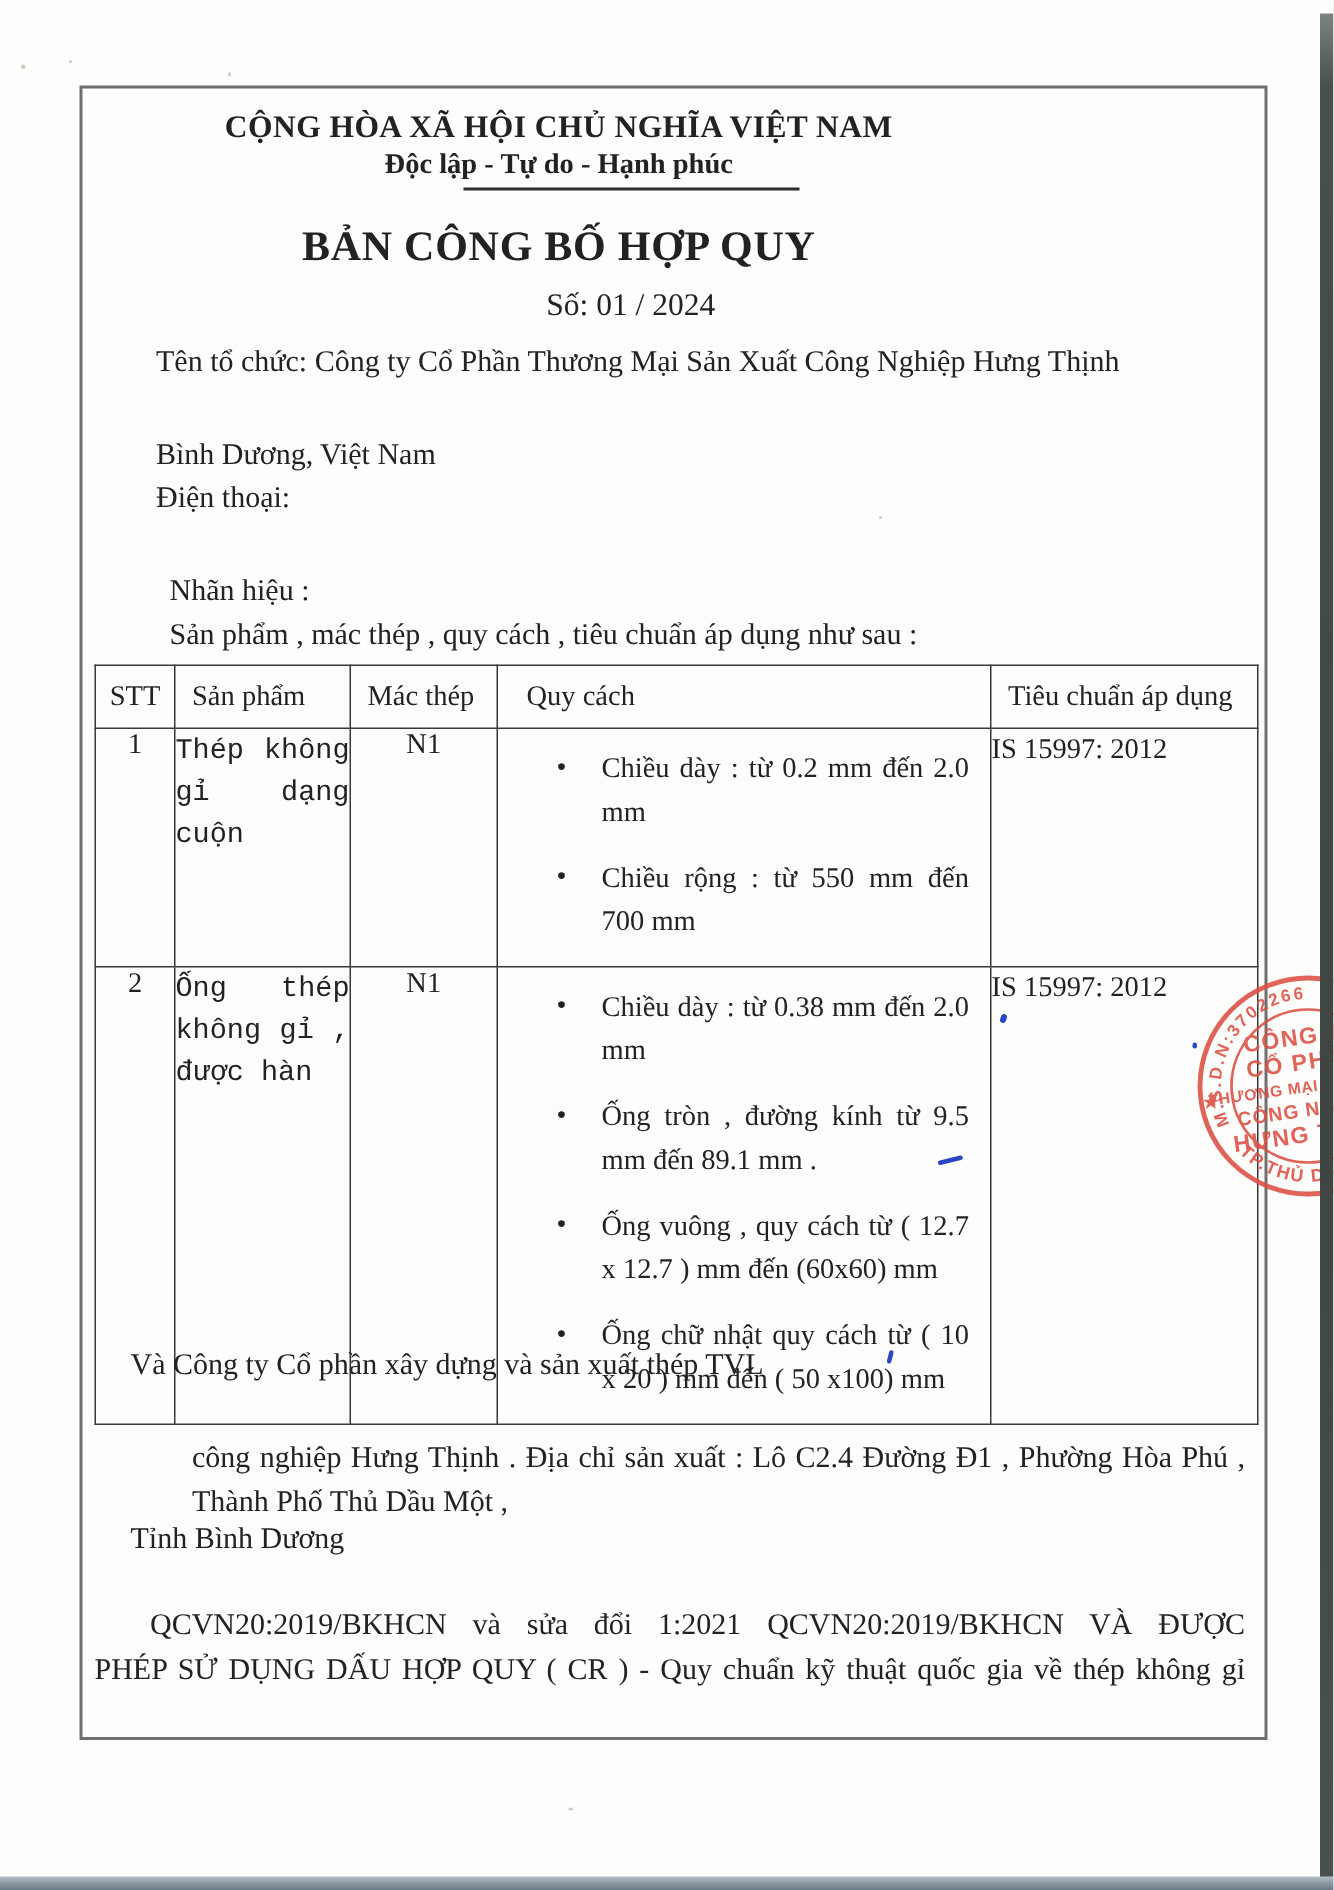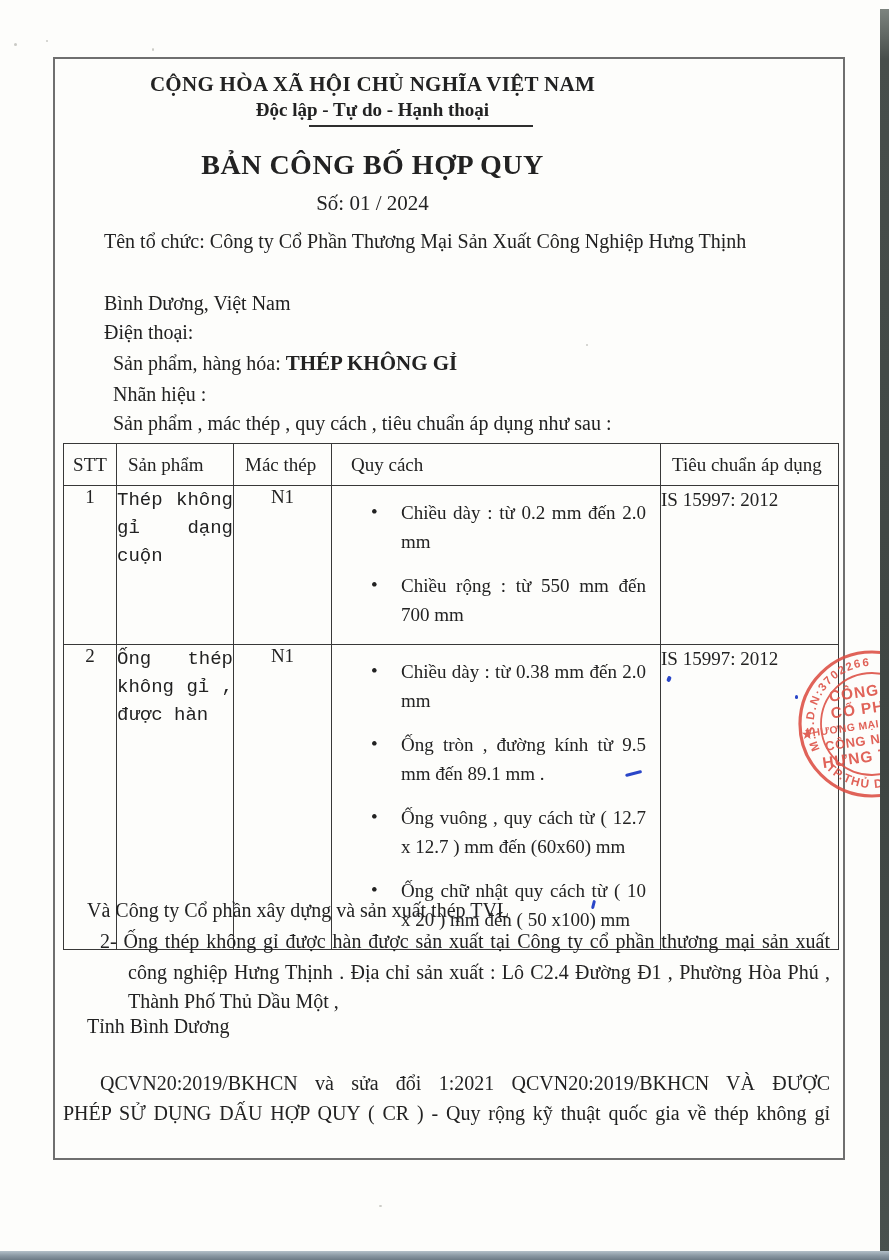--- a/index.html
+++ b/index.html
@@ -16,21 +16,21 @@
   .frame{
     left:53px;top:57px;width:792px;height:1103px;
     border:2px solid #6f6f6f;
     box-sizing:border-box;
   }
   .center{width:745px;left:0;text-align:center;}
   .motto1{top:72px;font-weight:bold;font-size:21px;letter-spacing:.3px;}
   .motto2{top:99px;font-weight:bold;font-size:19px;}
   .motto-underline{left:309px;top:125px;width:224px;height:2px;background:#2e2e2e;}
   .doc-title{top:149px;font-weight:bold;font-size:28px;letter-spacing:.5px;}
-  .doc-number{top:191px;font-size:21px;}
+  .doc-number{top:191px;font-size:21px;padding-left:48px;}
   .bodyline{font-size:20px;line-height:27px;white-space:nowrap;}
   .org{left:104px;top:228px;}
   .addr1{left:104px;top:259px;}
   .addr2{left:104px;top:290px;}
   .phone{left:104px;top:319px;}
   .product{left:113px;top:350px;}
   .product b{font-size:21px;}
   .brand{left:113px;top:381px;}
   .intro{left:113px;top:410px;}
 
@@ -92,29 +92,28 @@
   .sp5{left:379px;top:1205px;width:3px;height:2px;}
 </style>
 </head>
 <body>
 
 <div class="page">
 
   <div class="abs frame"></div>
 
   <div class="abs center motto1">CỘNG HÒA XÃ HỘI CHỦ NGHĨA VIỆT NAM</div>
-  <div class="abs center motto2">Độc lập - Tự do - Hạnh thoại</div>
+  <div class="abs center motto2">Độc lập - Tự do - Hạnh phúc</div>
   <div class="abs motto-underline"></div>
   <div class="abs center doc-title">BẢN CÔNG BỐ HỢP QUY</div>
   <div class="abs center doc-number">Số: 01 / 2024</div>
 
   <div class="abs bodyline org">Tên tổ chức: Công ty Cổ Phần Thương Mại Sản Xuất Công Nghiệp Hưng Thịnh</div>
   <div class="abs bodyline addr2">Bình Dương, Việt Nam</div>
   <div class="abs bodyline phone">Điện thoại:</div>
-  <div class="abs bodyline product"><span>Sản phẩm, hàng hóa: </span><b>THÉP KHÔNG GỈ</b></div>
   <div class="abs bodyline brand">Nhãn hiệu :</div>
   <div class="abs bodyline intro">Sản phẩm , mác thép , quy cách , tiêu chuẩn áp dụng như sau :</div>
 
   <table class="spec">
     <colgroup>
         <col class="c1">
         <col class="c2">
         <col class="c3">
         <col class="c4">
         <col class="c5">
@@ -168,26 +167,25 @@
                 <span class="txt">Ống chữ nhật quy cách từ ( 10 x 20 ) mm đến ( 50 x100) mm</span>
               </li>
         </ul>
       </td>
       <td class="std">IS 15997: 2012</td>
     </tr>
   </tbody>
     </table>
 
   <div class="abs note n1b">Và Công ty Cổ phần xây dựng và sản xuất thép TVL</div>
-  <div class="abs note n2a jl">2-  Ống thép không gỉ được hàn được sản xuất tại Công ty cổ phần thương mại sản xuất</div>
   <div class="abs note n2b jl">công nghiệp Hưng Thịnh . Địa chỉ sản xuất : Lô C2.4 Đường Đ1 , Phường Hòa Phú ,</div>
   <div class="abs note n2c">Thành Phố Thủ Dầu Một ,</div>
   <div class="abs note n3">Tỉnh Bình Dương</div>
   <div class="abs note n5a jl">QCVN20:2019/BKHCN và sửa đổi 1:2021 QCVN20:2019/BKHCN VÀ ĐƯỢC</div>
-  <div class="abs note n5b jl">PHÉP SỬ DỤNG DẤU HỢP QUY ( CR ) -  Quy rộng kỹ thuật quốc gia về thép không gỉ</div>
+  <div class="abs note n5b jl">PHÉP SỬ DỤNG DẤU HỢP QUY ( CR ) -  Quy chuẩn kỹ thuật quốc gia về thép không gỉ</div>
 
   <svg class="abs seal" viewBox="0 0 170 190" width="170" height="190">
     <g stroke="#dd4e43" fill="none">
       <circle cx="92" cy="91" r="72" stroke-width="3.2"></circle>
       <circle cx="92" cy="91" r="51" stroke-width="1.8"></circle>
     </g>
     <defs>
       <path id="arcTop" d="M 41.8 120 A 58 58 0 1 1 149.1 80.9"></path>
       <path id="arcBot" d="M 43 132.1 A 64 64 0 0 0 141 132.1"></path>
     </defs>

